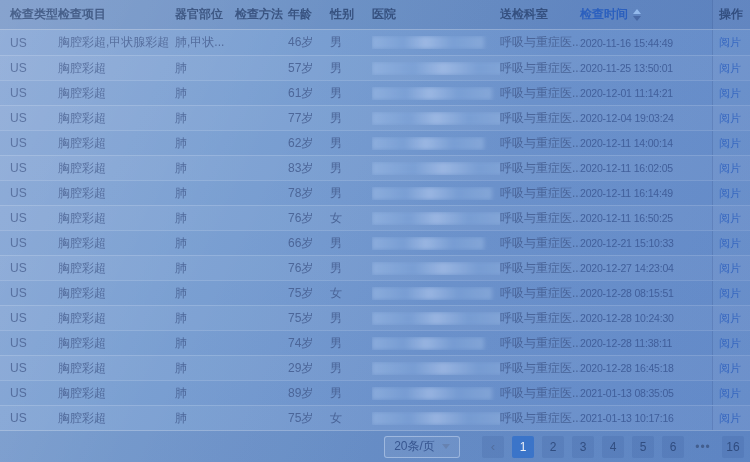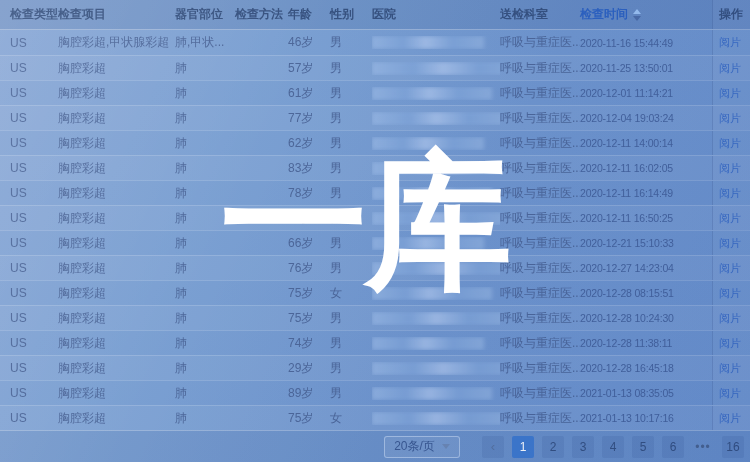--- a/index.html
+++ b/index.html
@@ -398,14 +398,13 @@
         <div class="pbtn num">3</div>
         <div class="pbtn num">4</div>
         <div class="pbtn num">5</div>
         <div class="pbtn num">6</div>
         <div class="pbtn num dots">•••</div>
         <div class="pbtn num">16</div>
       </div>
   </div>
 
   <div class="overlay"></div>
-  <div class="watermark">一库</div>
 </div>
 
 </body></html>

